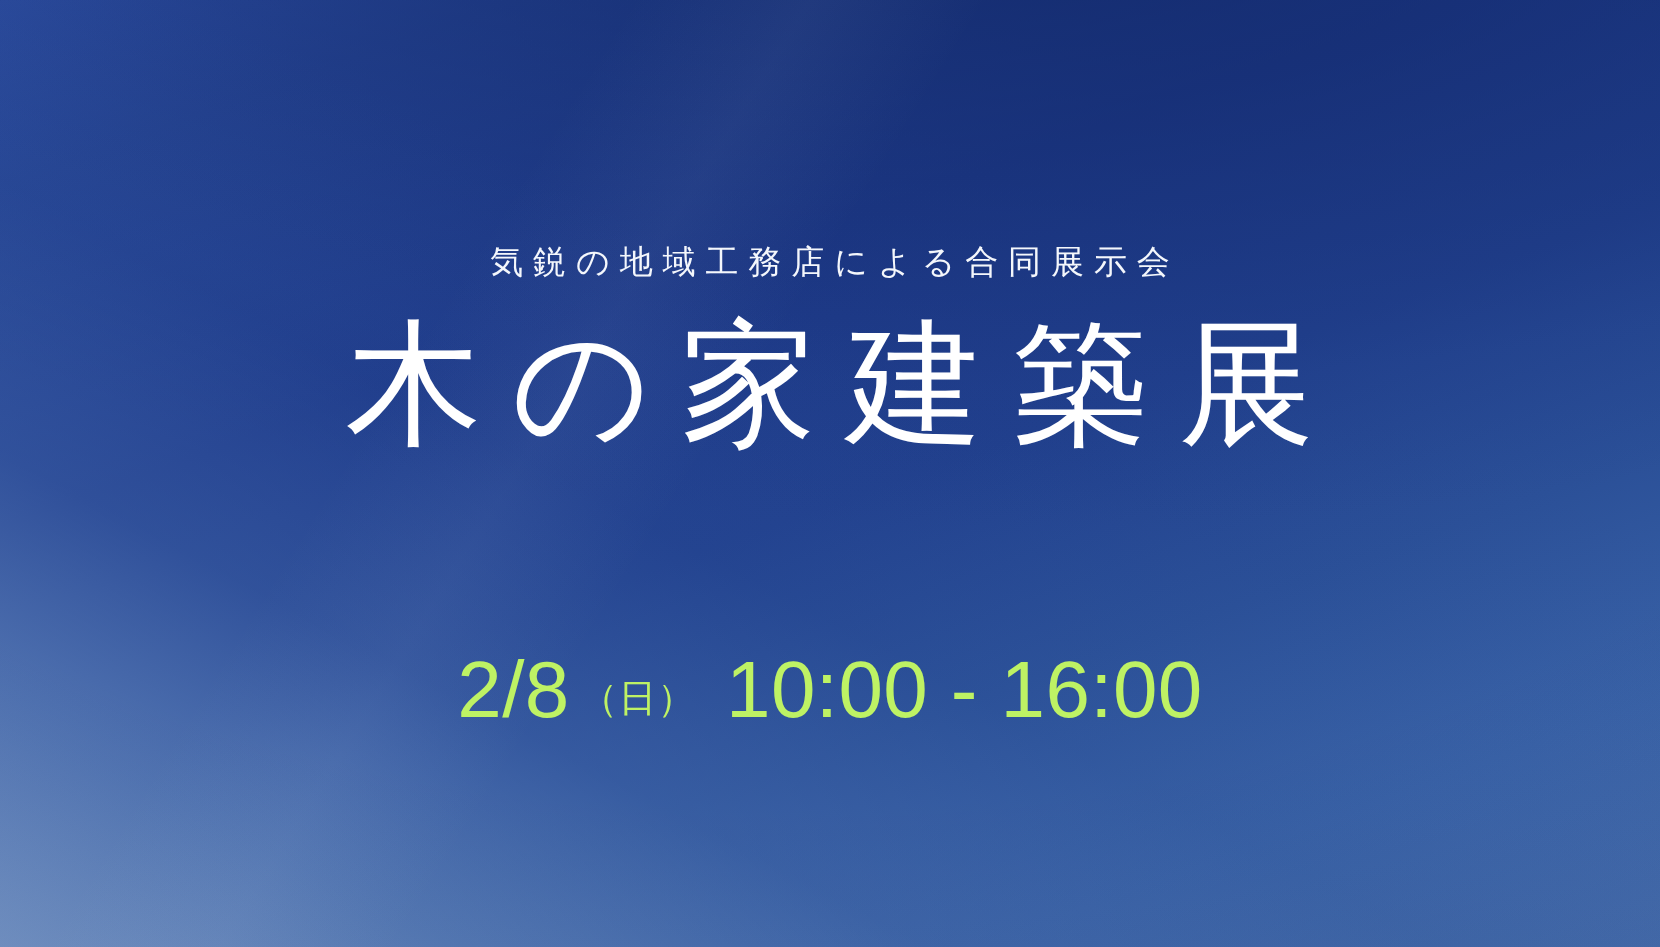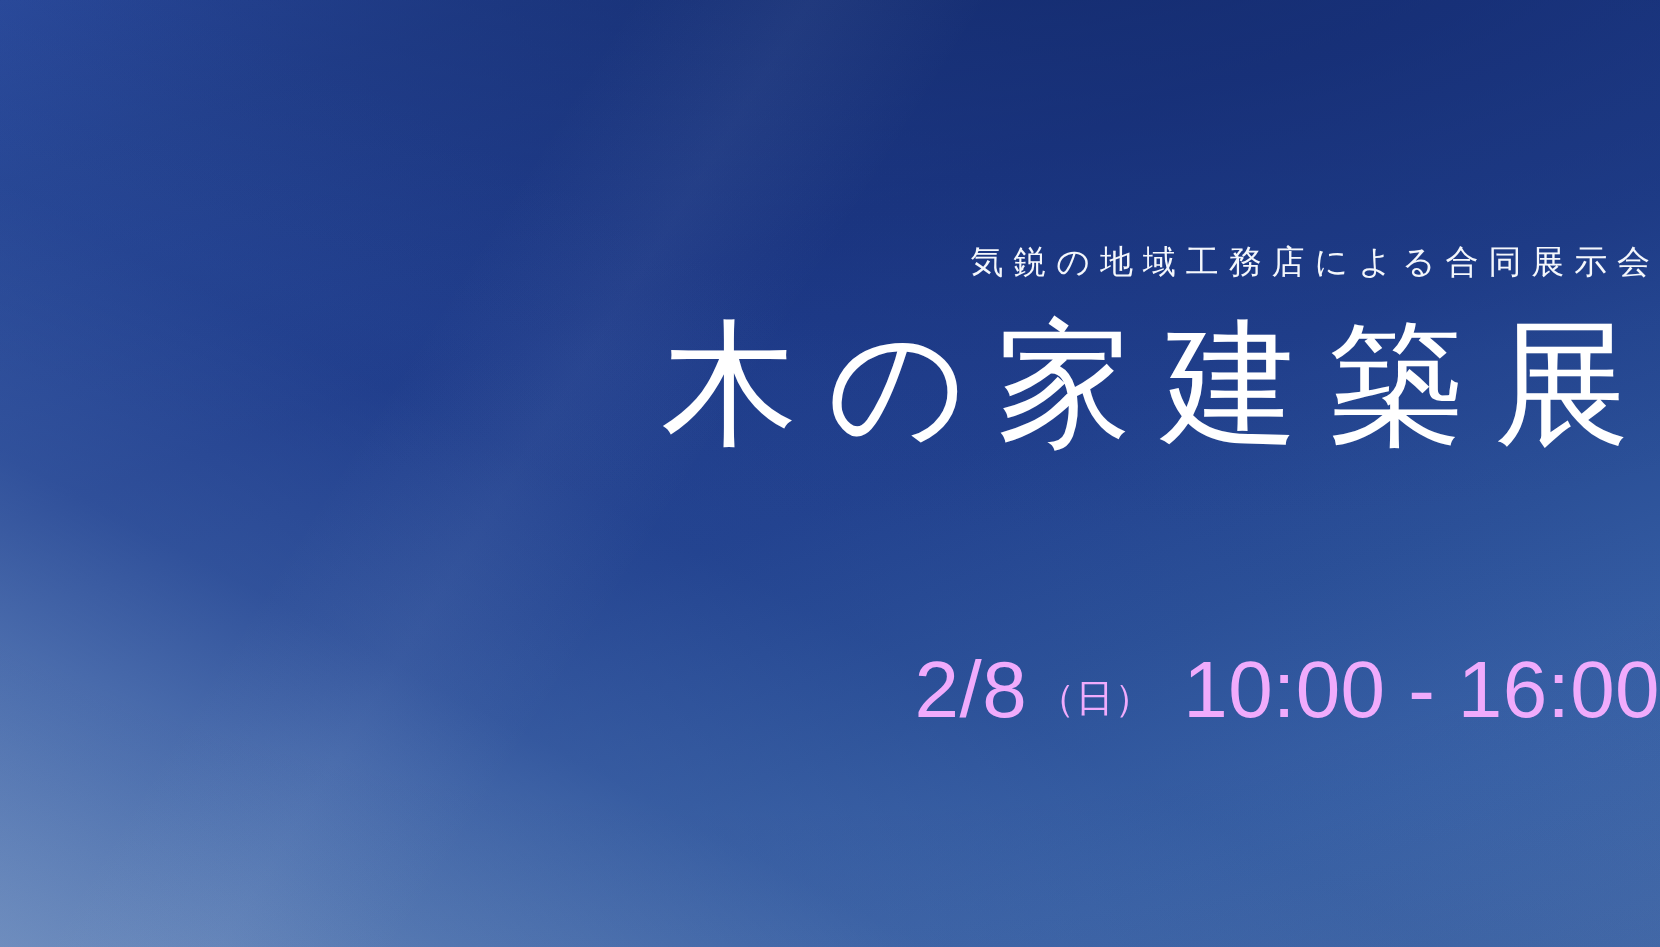--- a/index.html
+++ b/index.html
@@ -73,21 +73,21 @@
         rgba(10,24,70,0.10) 76%,
         rgba(8,20,62,0.20) 100%);
   }
 
   
   .content {
     position: absolute;
     inset: 0;
     display: flex;
     flex-direction: column;
-    align-items: flex-end;
+    align-items: center;
     text-align: center;
     color: #ffffff;
   }
 
   .subtitle {
     margin-top: 241px;
     font-family: "Liberation Sans", "DejaVu Sans", sans-serif;
     font-size: 33px;
     font-weight: 400;
     letter-spacing: 0.30em;
@@ -110,21 +110,21 @@
   }
 
   .datetime {
     margin-top: 72px;
     display: flex;
     align-items: baseline;
     justify-content: center;
     white-space: nowrap;
     font-family: "Liberation Sans", "DejaVu Sans", sans-serif;
     font-weight: 400;
-    color: #f0abfc;
+    color: #bef264;
   }
 
   .dt-date {
     font-size: 80px;
     letter-spacing: 0.005em;
   }
 
   .dt-weekday {
     font-size: 38px;
     letter-spacing: 0.02em;

